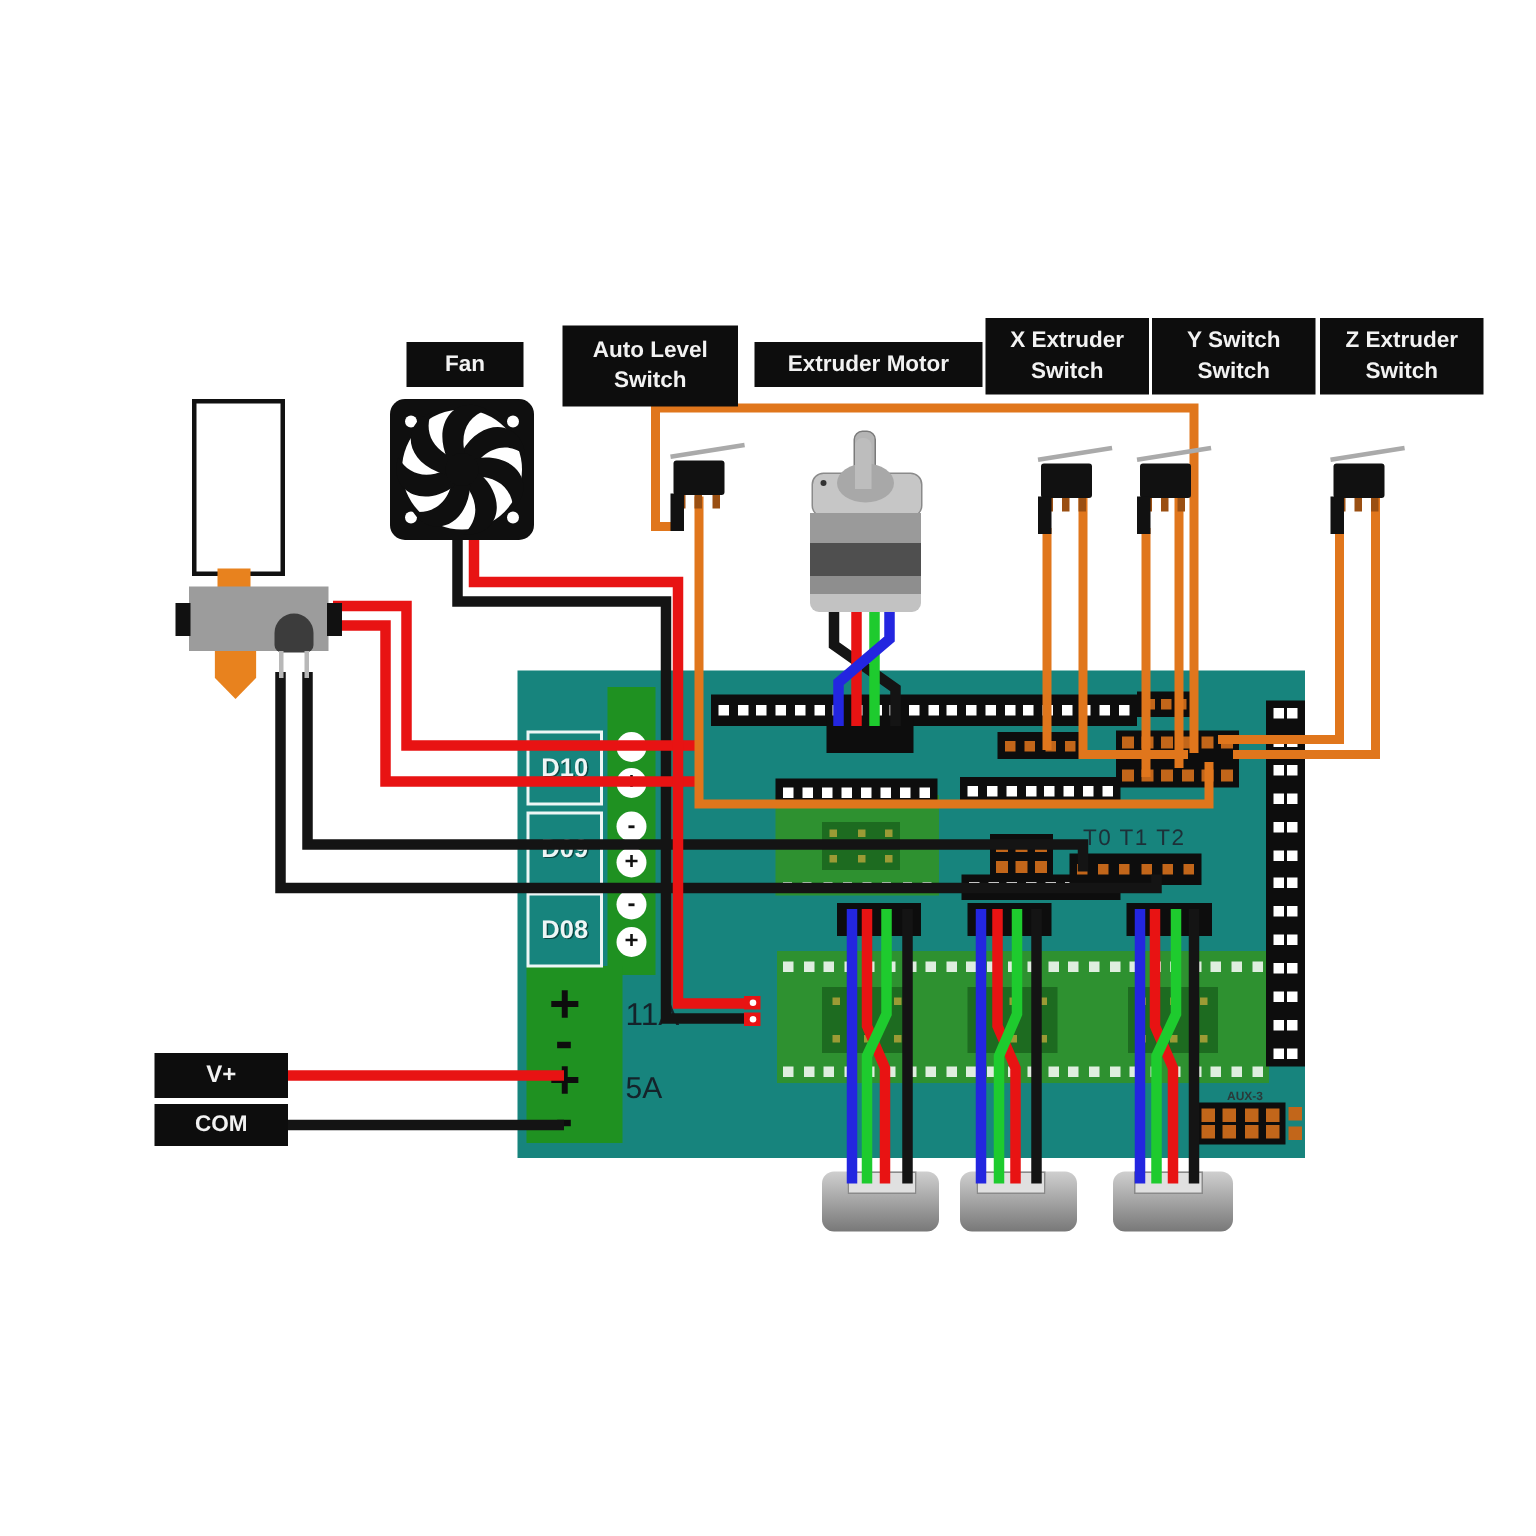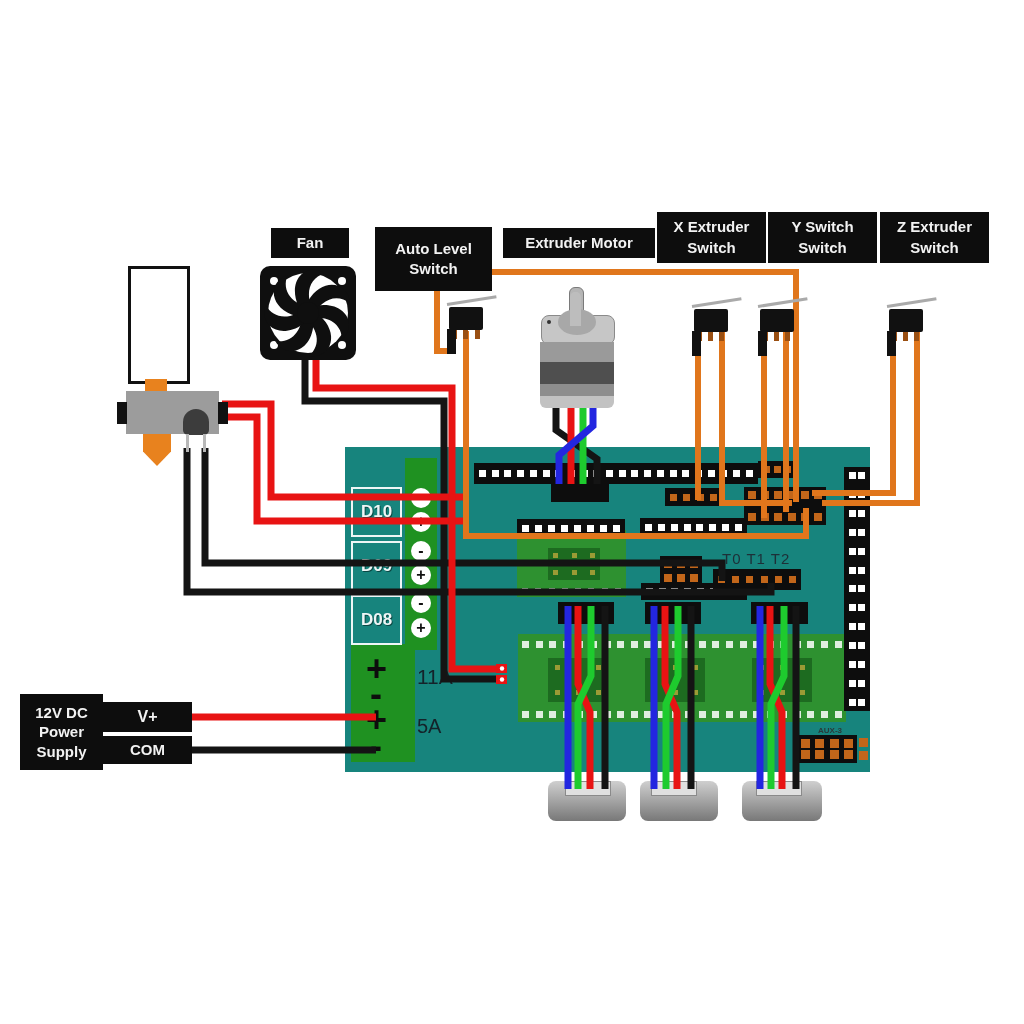--- a/index.html
+++ b/index.html
@@ -362,45 +362,40 @@
       <rect x="496" y="664" width="11" height="9" fill="#e81313"></rect>
         <circle cx="502" cy="668.5" r="2.2" fill="#fff"></circle>
       <rect x="496" y="675" width="11" height="9" fill="#e81313"></rect>
         <circle cx="502" cy="679.5" r="2.2" fill="#fff"></circle>
     </g>
   </svg>
 
   <div class="abs lbl" style="left:271px;top:228px;width:78px;height:30px">
     <span>Fan</span>
     </div>
-  <div class="abs lbl" style="left:375px;top:227px;width:117px;height:64px">
+  <div class="abs lbl" style="left:375px;top:217px;width:117px;height:54px">
     <span>Auto Level</span>
     <span>Switch</span>
     </div>
   <div class="abs lbl" style="left:503px;top:228px;width:152px;height:30px">
     <span>Extruder Motor</span>
     </div>
   <div class="abs lbl" style="left:657px;top:212px;width:109px;height:51px">
     <span>X Extruder</span>
     <span>Switch</span>
     </div>
   <div class="abs lbl" style="left:768px;top:212px;width:109px;height:51px">
     <span>Y Switch</span>
     <span>Switch</span>
     </div>
   <div class="abs lbl" style="left:880px;top:212px;width:109px;height:51px">
     <span>Z Extruder</span>
     <span>Switch</span>
     </div>
 
-  <div class="abs lbl" style="left:20px;top:694px;width:83px;height:76px;line-height:1.3">
-    <span>12V DC</span>
-    <span>Power</span>
-    <span>Supply</span>
-    </div>
   <div class="abs lbl" style="left:103px;top:702px;width:89px;height:30px;font-size:16px">
     <span>V+</span>
     </div>
   <div class="abs lbl" style="left:103px;top:736px;width:89px;height:28px">
     <span>COM</span>
     </div>
 
   <div class="abs dev" style="left:128px;top:266px;width:56px;height:112px;background:#ffffff;border:3px solid #111"></div>
   <div class="abs dev" style="left:145px;top:379px;width:22px;height:13px;background:#e8821e"></div>
   <div class="abs dev" style="left:126px;top:391px;width:93px;height:43px;background:#9c9c9c"></div>

